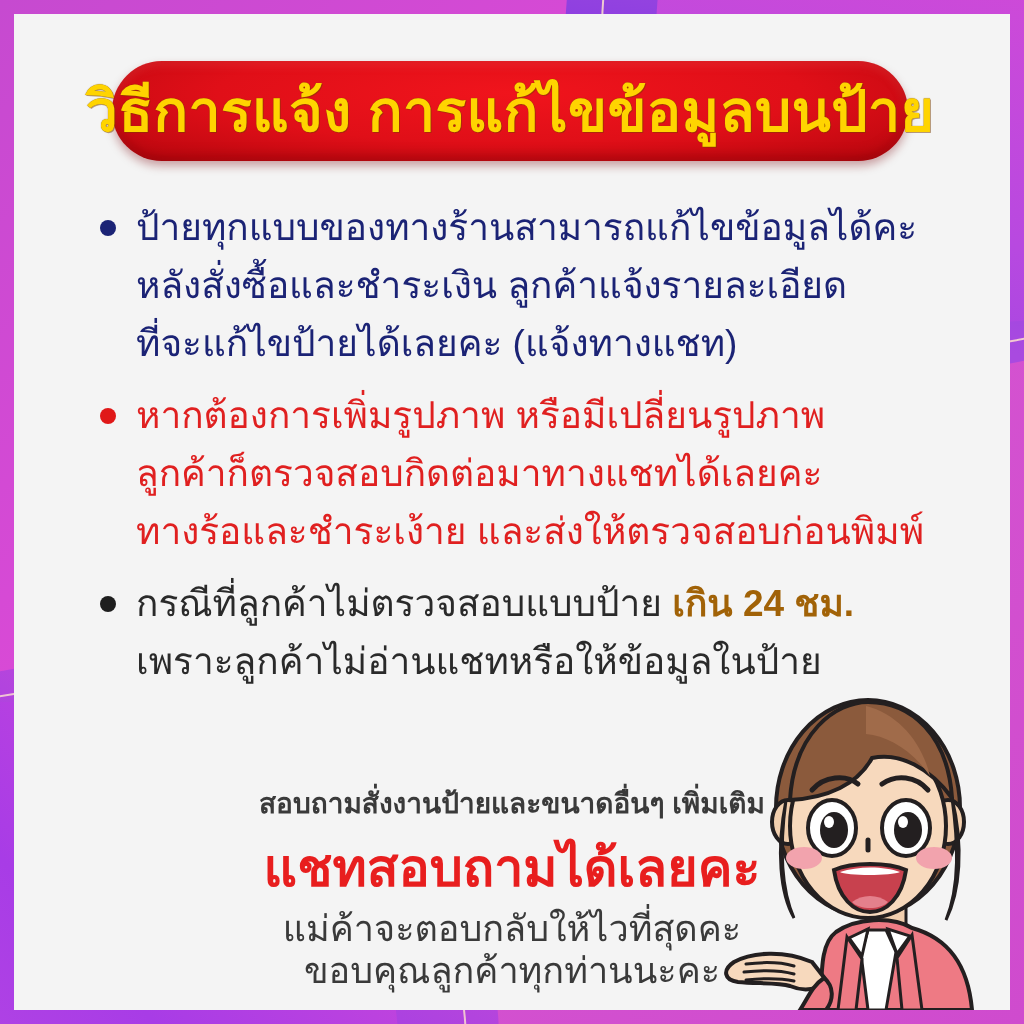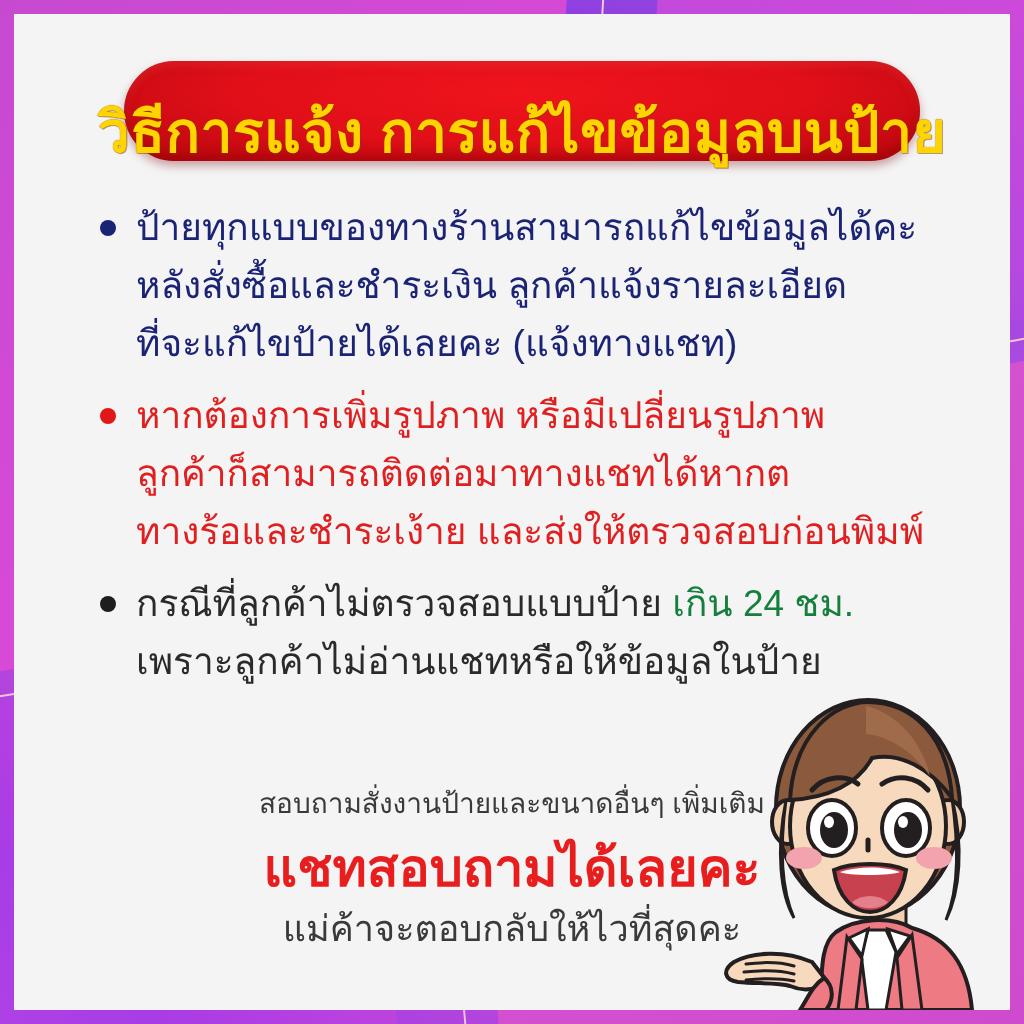--- a/index.html
+++ b/index.html
@@ -99,29 +99,29 @@
     top: 14px;
     right: 14px;
     bottom: 14px;
     background: #f4f4f4;
     overflow: hidden;
   }
 
   
   .title-banner {
     position: absolute;
-    left: 110px;
+    left: 98px;
     top: 47px;
     width: 796px;
     height: 100px;
     border-radius: 52px;
     background: radial-gradient(ellipse at 50% 32%, #f0141c 0%, #e00f18 52%, #c00810 88%, #a5060d 100%);
     box-shadow: 0 5px 10px rgba(120, 0, 10, .35), inset 0 -5px 12px rgba(140, 0, 8, .55), inset 0 4px 10px rgba(255, 90, 90, .30);
     display: flex;
-    align-items: flex-end;
+    align-items: center;
     justify-content: center;
     z-index: 6;
   }
   .title-text {
     color: #ffd400;
     font-size: 57px;
     font-weight: bold;
     line-height: 1;
     letter-spacing: .5px;
     white-space: nowrap;
@@ -155,38 +155,38 @@
   .line {
     font-size: 37px;
     line-height: 58px;
     font-weight: 500;
     white-space: nowrap;
   }
   .navy  { color: #1b2375; }
   .red   { color: #e02020; }
   .black { color: #2a2a2a; }
   .red-strong {
-    color: #15803d;
-    font-weight: normal;
+    color: #a16207;
+    font-weight: bold;
   }
 
   
   .footer {
     position: absolute;
     left: 40px;
     right: 40px;
     top: 770px;
     text-align: center;
     z-index: 4;
   }
   .footer-sub {
     font-size: 28px;
     line-height: 40px;
     color: #3a3a3a;
-    font-weight: 400;
+    font-weight: 700;
   }
   .footer-cta {
     font-size: 52px;
     line-height: 72px;
     color: #e81e1e;
     font-weight: bold;
     margin: 8px 0 4px 0;
   }
   .footer-thanks {
     font-size: 36px;
@@ -230,36 +230,37 @@
       <div class="bullet-row">
         <span class="dot dot-navy"></span>
         <div class="line navy">ป้ายทุกแบบของทางร้านสามารถแก้ไขข้อมูลได้คะ</div>
         <div class="line navy">หลังสั่งซื้อและชำระเงิน ลูกค้าแจ้งรายละเอียด</div>
         <div class="line navy">ที่จะแก้ไขป้ายได้เลยคะ (แจ้งทางแชท)</div>
       </div>
 
       <div class="bullet-row">
         <span class="dot dot-red"></span>
         <div class="line red">หากต้องการเพิ่มรูปภาพ หรือมีเปลี่ยนรูปภาพ</div>
-        <div class="line red">ลูกค้าก็สามารถติดต่อมาทางแชทได้หากต</div>
+        <div class="line red">ลูกค้าก็ตรวจสอบกิดต่อมาทางแชทได้เลยคะ</div>
         <div class="line red">ทางร้อและชำระเง้าย และส่งให้ตรวจสอบก่อนพิมพ์</div>
       </div>
 
       <div class="bullet-row">
         <span class="dot dot-black"></span>
         <div class="line black"><span>กรณีที่ลูกค้าไม่ตรวจสอบแบบป้าย </span><span class="red-strong">เกิน 24 ชม.</span></div>
         <div class="line black">เพราะลูกค้าไม่อ่านแชทหรือให้ข้อมูลในป้าย</div>
       </div>
 
     </div>
 
     <div class="footer">
       <div class="footer-sub">สอบถามสั่งงานป้ายและขนาดอื่นๆ เพิ่มเติม</div>
       <div class="footer-cta">แชทสอบถามได้เลยคะ</div>
       <div class="footer-thanks">แม่ค้าจะตอบกลับให้ไวที่สุดคะ</div>
+      <div class="footer-thanks">ขอบคุณลูกค้าทุกท่านนะคะ</div>
     </div>
 
     <svg class="mascot" viewBox="0 0 300 330">
 
       <path d="M150 215 h40 v40 h-40 z" fill="#f2cfae" stroke="#231f20" stroke-width="3"></path>
 
       <path d="M120 252 C140 238 175 236 196 248 C232 258 252 284 256 330 L104 330 C106 292 104 264 120 252 Z" fill="#ee7a84" stroke="#231f20" stroke-width="4"></path>
 
       <path d="M152 250 L170 250 L180 272 L170 330 L152 330 L145 274 Z" fill="#ffffff" stroke="#231f20" stroke-width="3"></path>
 

